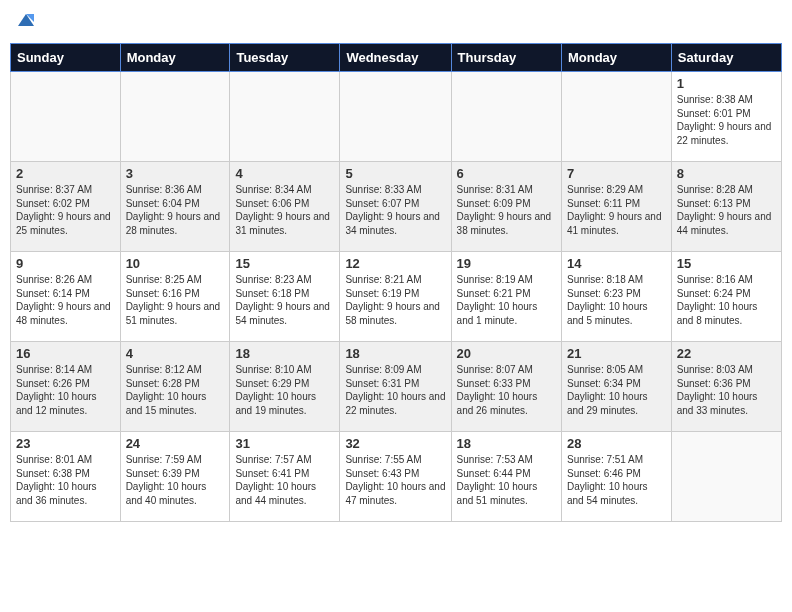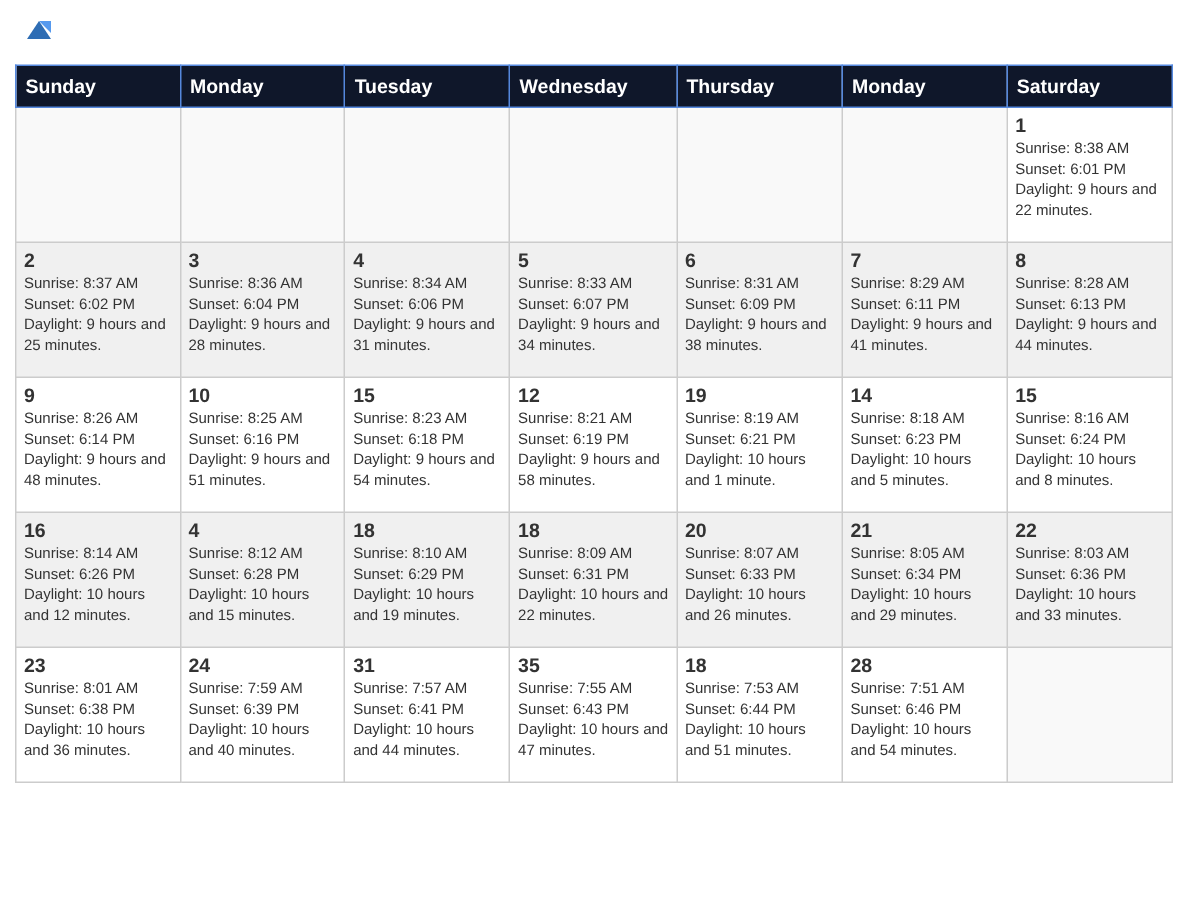--- a/index.html
+++ b/index.html
@@ -234,21 +234,21 @@
         </td>
         <td>
           <span class="day-number">24</span>
           <div class="day-info">Sunrise: 7:59 AM<br>Sunset: 6:39 PM<br>Daylight: 10 hours and 40 minutes.</div>
         </td>
         <td>
           <span class="day-number">31</span>
           <div class="day-info">Sunrise: 7:57 AM<br>Sunset: 6:41 PM<br>Daylight: 10 hours and 44 minutes.</div>
         </td>
         <td>
-          <span class="day-number">35</span>
+          <span class="day-number">32</span>
           <div class="day-info">Sunrise: 7:55 AM<br>Sunset: 6:43 PM<br>Daylight: 10 hours and 47 minutes.</div>
         </td>
         <td>
           <span class="day-number">18</span>
           <div class="day-info">Sunrise: 7:53 AM<br>Sunset: 6:44 PM<br>Daylight: 10 hours and 51 minutes.</div>
         </td>
         <td>
           <span class="day-number">28</span>
           <div class="day-info">Sunrise: 7:51 AM<br>Sunset: 6:46 PM<br>Daylight: 10 hours and 54 minutes.</div>
         </td>

